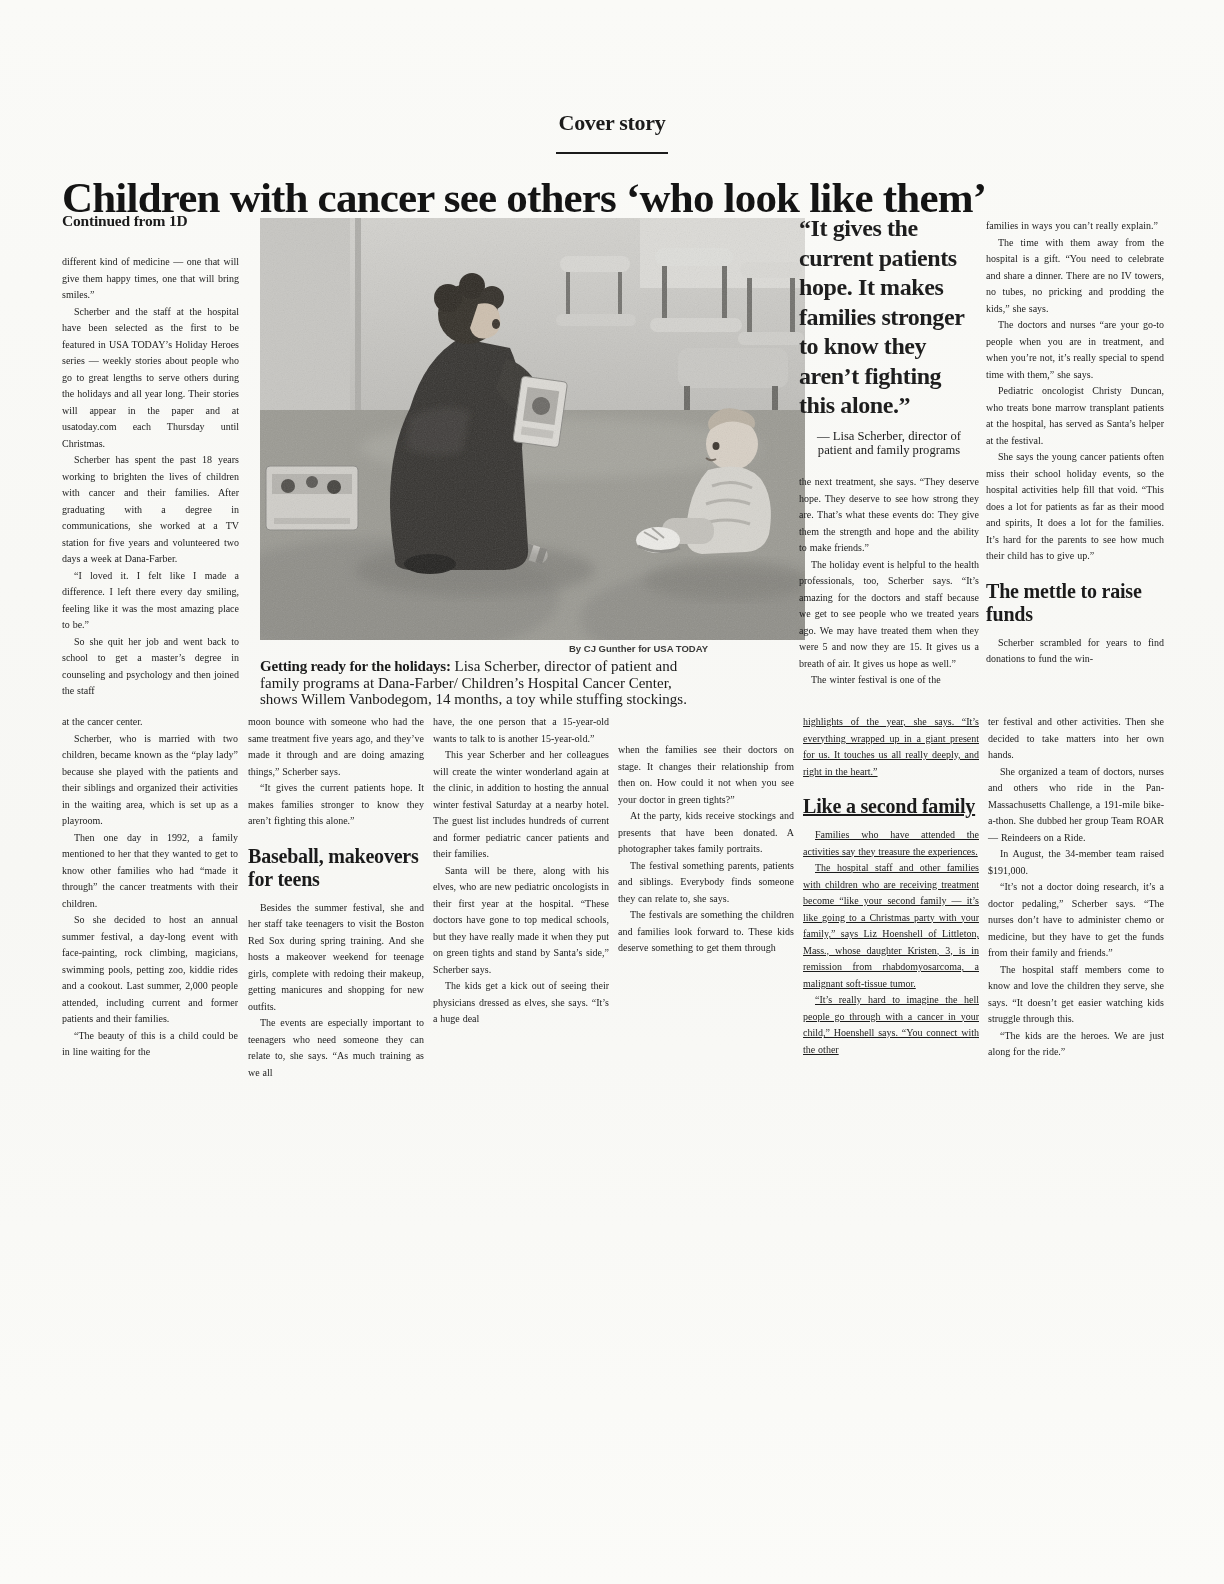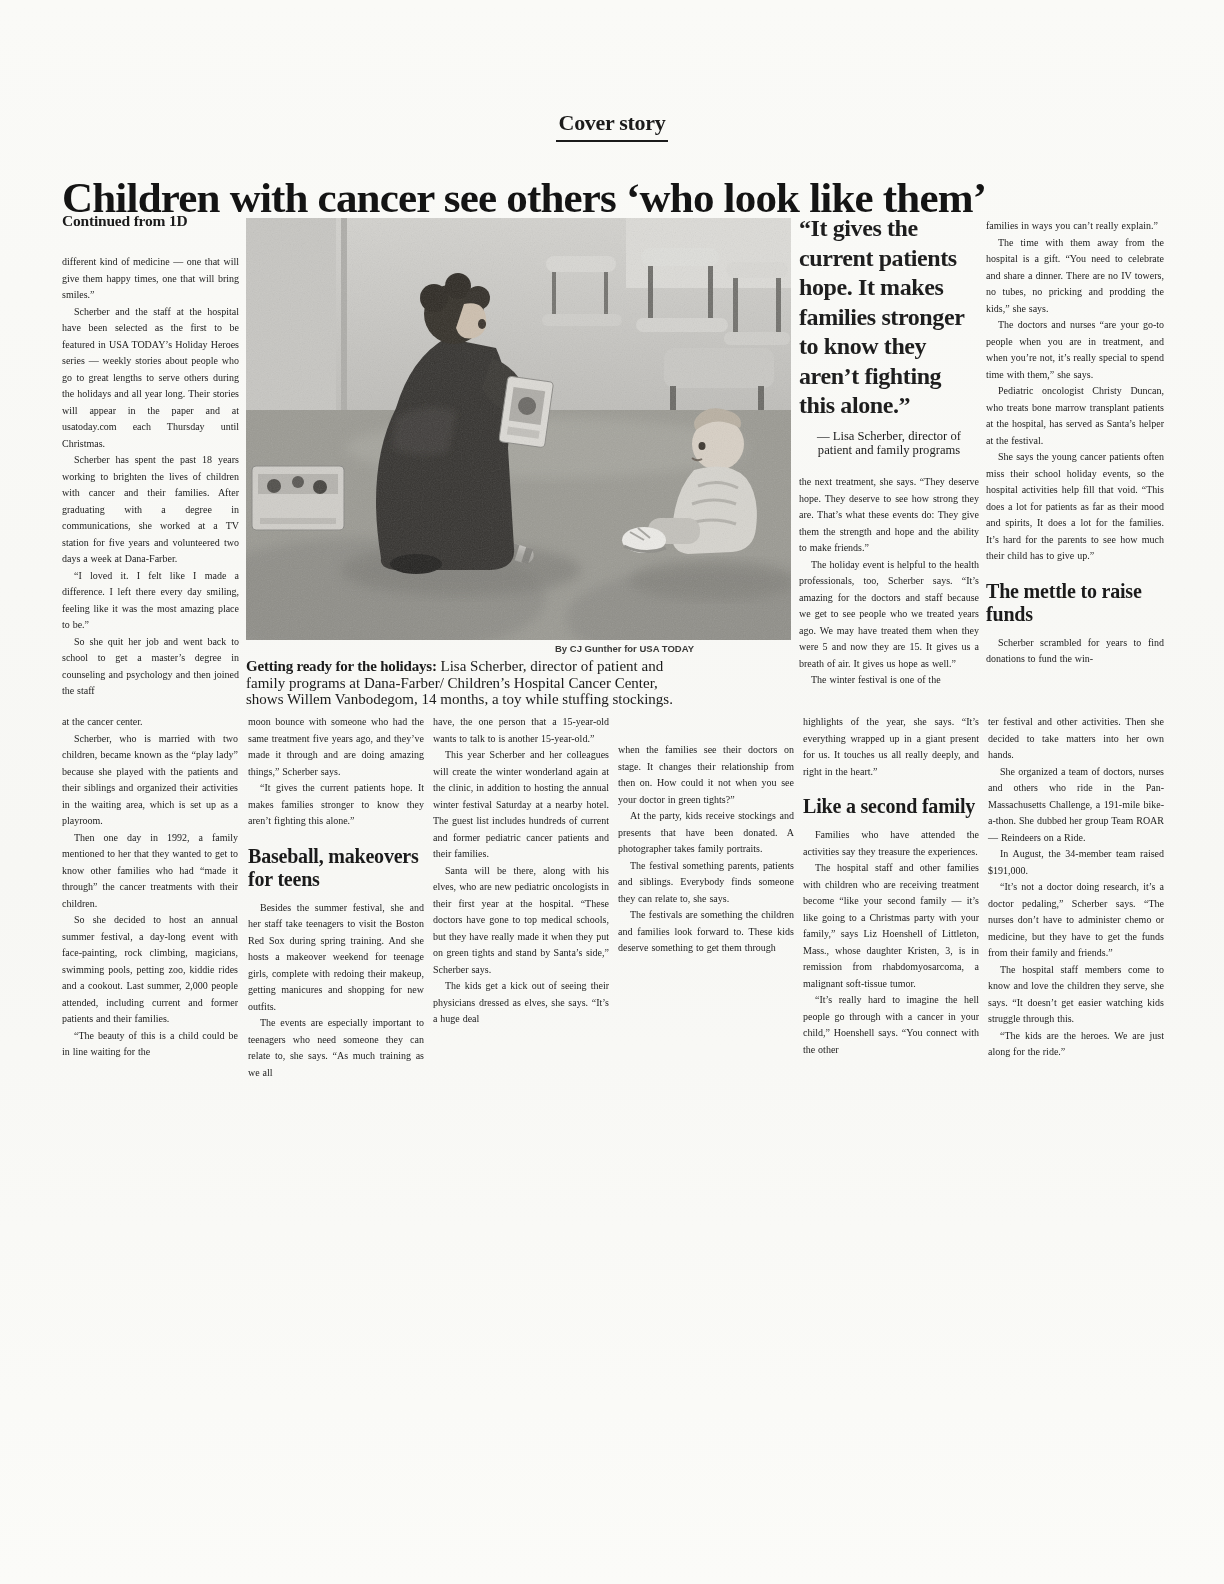--- a/index.html
+++ b/index.html
@@ -12,21 +12,21 @@
     -webkit-font-smoothing:antialiased;
   }
   .sheet{
     position:absolute;inset:0;
     background:linear-gradient(180deg,#fafaf7 0%,#f7f7f4 55%,#fbfbf8 100%);
   }
   
   .kicker-wrap{position:absolute;top:110px;left:0;width:1224px;text-align:center;}
   .kicker{
     display:inline-block;font-weight:bold;font-size:22px;letter-spacing:-0.3px;
-    border-bottom:2px solid #1b1b1b;padding:0 3px 4px;
+    border-bottom:2px solid #1b1b1b;padding:0 3px 16px;
   }
   
   .headline{
     position:absolute;top:146px;left:62px;width:1102px;
     font-size:43px;font-weight:bold;letter-spacing:-0.8px;line-height:1.05;
     white-space:nowrap;color:#141414;
   }
   
   .bt p{
     font-size:10px;line-height:16.5px;text-align:justify;margin:0;
@@ -34,37 +34,37 @@
   }
   .bt p.flush{text-indent:0;}
   .bt .subhead{
     font-size:20px;font-weight:bold;margin:15px 0 9px;text-align:left;
     letter-spacing:-0.2px;
   }
   .continued{font-size:15.5px;font-weight:bold;margin:0 0 24px;letter-spacing:-0.2px;}
   
   .col-abs{position:absolute;}
   .c-text1{top:212px;left:62px;width:177px;}
-  .c-photo{top:218px;left:246px;width:448px;}
+  .c-photo{top:218px;left:260px;width:448px;}
   .c-quote{top:214px;left:799px;width:180px;}
   .c-text5{top:218px;left:986px;width:178px;}
   
   .photo-frame{width:545px;height:422px;overflow:hidden;background:#bfbeba;display:block;}
   .credit{
     font-family:"Liberation Sans","DejaVu Sans",sans-serif;
     font-size:9.5px;font-weight:bold;color:#3a3a38;text-align:right;margin:3px 0 4px;
   }
   .caption{font-size:15px;line-height:16.5px;text-align:left;}
   .caption b{letter-spacing:-0.2px;}
   
   .pq{font-size:24px;line-height:1.23;font-weight:bold;letter-spacing:-0.4px;color:#1e1e1e;text-align:left;}
   .pq-attr{font-size:12.6px;line-height:1.18;text-align:center;margin:8px 0 16px;}
   
   .lower-col{position:absolute;top:714px;width:176px;}
-  .lA{left:62px;} .lB{left:248px;} .lC{left:433px;} .lD{left:618px;margin-top:28px;} .lE{left:803px;} .lF{left:988px;}
+  .lA{left:62px;} .lB{left:248px;} .lC{left:433px;} .lD{left:618px;margin-top:28px;} .lE{left:803px;text-decoration:underline;} .lF{left:988px;}
 </style>
 </head>
 <body>
 
 <div class="sheet">
 
   <div class="kicker-wrap">
     <span class="kicker">Cover story</span>
   </div>
 

